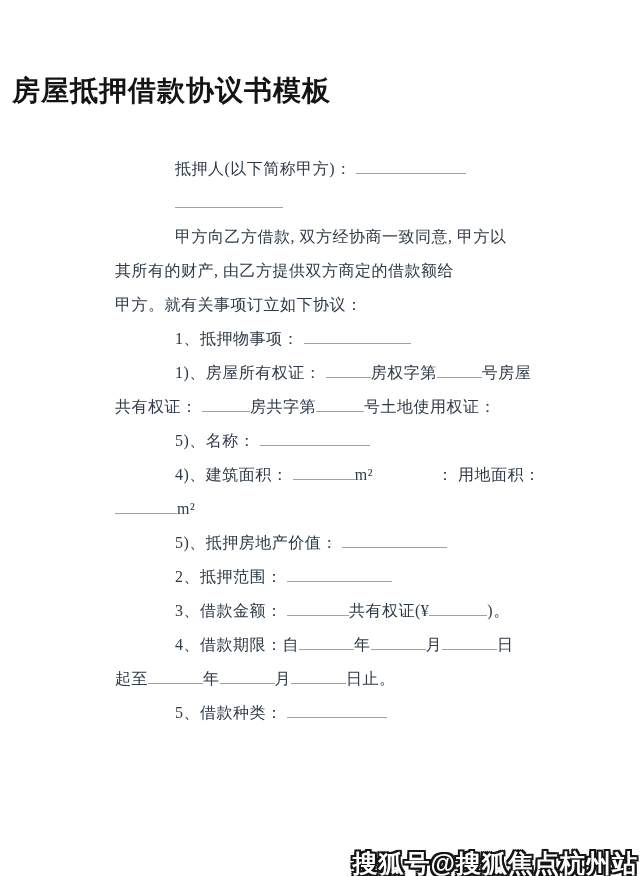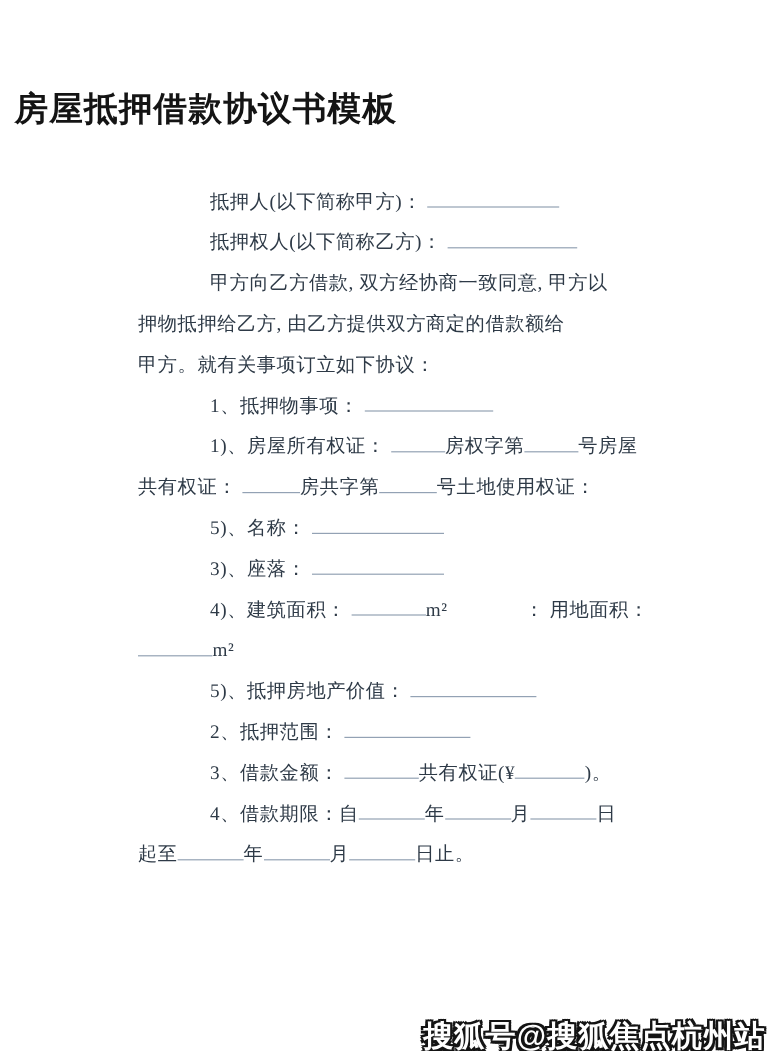--- a/index.html
+++ b/index.html
@@ -62,31 +62,31 @@
        0   -2px 0 #141414,  0    2px 0 #141414;
   }
 </style>
 </head>
 <body>
 
 <div class="page">
   <h1 class="title">房屋抵押借款协议书模板</h1>
   <div class="doc-body" id="doc-body">
       <div class="line indent"><span>抵押人(以下简称甲方)： </span><span class="blank" style="width: 110px;"></span></div>
-      <div class="line indent"><span>抵押权人(以下简称乙方)： </span><span class="blank" style="width: 108px;"></span></div>
+      <div class="line indent"><span class="blank" style="width: 108px;"></span></div>
       <div class="line indent"><span>甲方向乙方借款, 双方经协商一致同意, 甲方以</span></div>
-      <div class="line"><span>押物抵押给乙方, 由乙方提供双方商定的借款额给</span></div>
+      <div class="line"><span>其所有的财产, 由乙方提供双方商定的借款额给</span></div>
       <div class="line"><span>甲方。就有关事项订立如下协议：</span></div>
       <div class="line indent"><span>1、抵押物事项： </span><span class="blank" style="width: 107px;"></span></div>
       <div class="line indent"><span>1)、房屋所有权证： </span><span class="blank" style="width: 45px;"></span><span>房权字第</span><span class="blank" style="width: 45px;"></span><span>号房屋</span></div>
       <div class="line"><span>共有权证： </span><span class="blank" style="width: 48px;"></span><span>房共字第</span><span class="blank" style="width: 48px;"></span><span>号土地使用权证：</span></div>
       <div class="line indent"><span>5)、名称： </span><span class="blank" style="width: 110px;"></span></div>
-      <div class="line indent"><span>3)、座落： </span><span class="blank" style="width: 110px;"></span></div>
       <div class="line indent"><span>4)、建筑面积： </span><span class="blank" style="width: 62px;"></span><span>m²</span><span class="spacer" style="width: 64px;"></span><span>： 用地面积：</span></div>
       <div class="line"><span class="blank" style="width: 62px;"></span><span>m²</span></div>
       <div class="line indent"><span>5)、抵押房地产价值： </span><span class="blank" style="width: 105px;"></span></div>
       <div class="line indent"><span>2、抵押范围： </span><span class="blank" style="width: 105px;"></span></div>
       <div class="line indent"><span>3、借款金额： </span><span class="blank" style="width: 62px;"></span><span>共有权证(¥</span><span class="blank" style="width: 58px;"></span><span>)。</span></div>
       <div class="line indent"><span>4、借款期限：自</span><span class="blank" style="width: 55px;"></span><span>年</span><span class="blank" style="width: 55px;"></span><span>月</span><span class="blank" style="width: 55px;"></span><span>日</span></div>
       <div class="line"><span>起至</span><span class="blank" style="width: 55px;"></span><span>年</span><span class="blank" style="width: 55px;"></span><span>月</span><span class="blank" style="width: 55px;"></span><span>日止。</span></div>
+      <div class="line indent"><span>5、借款种类： </span><span class="blank" style="width: 100px;"></span></div>
     </div>
   <div class="watermark">搜狐号@搜狐焦点杭州站</div>
 </div>
 
 </body></html>

